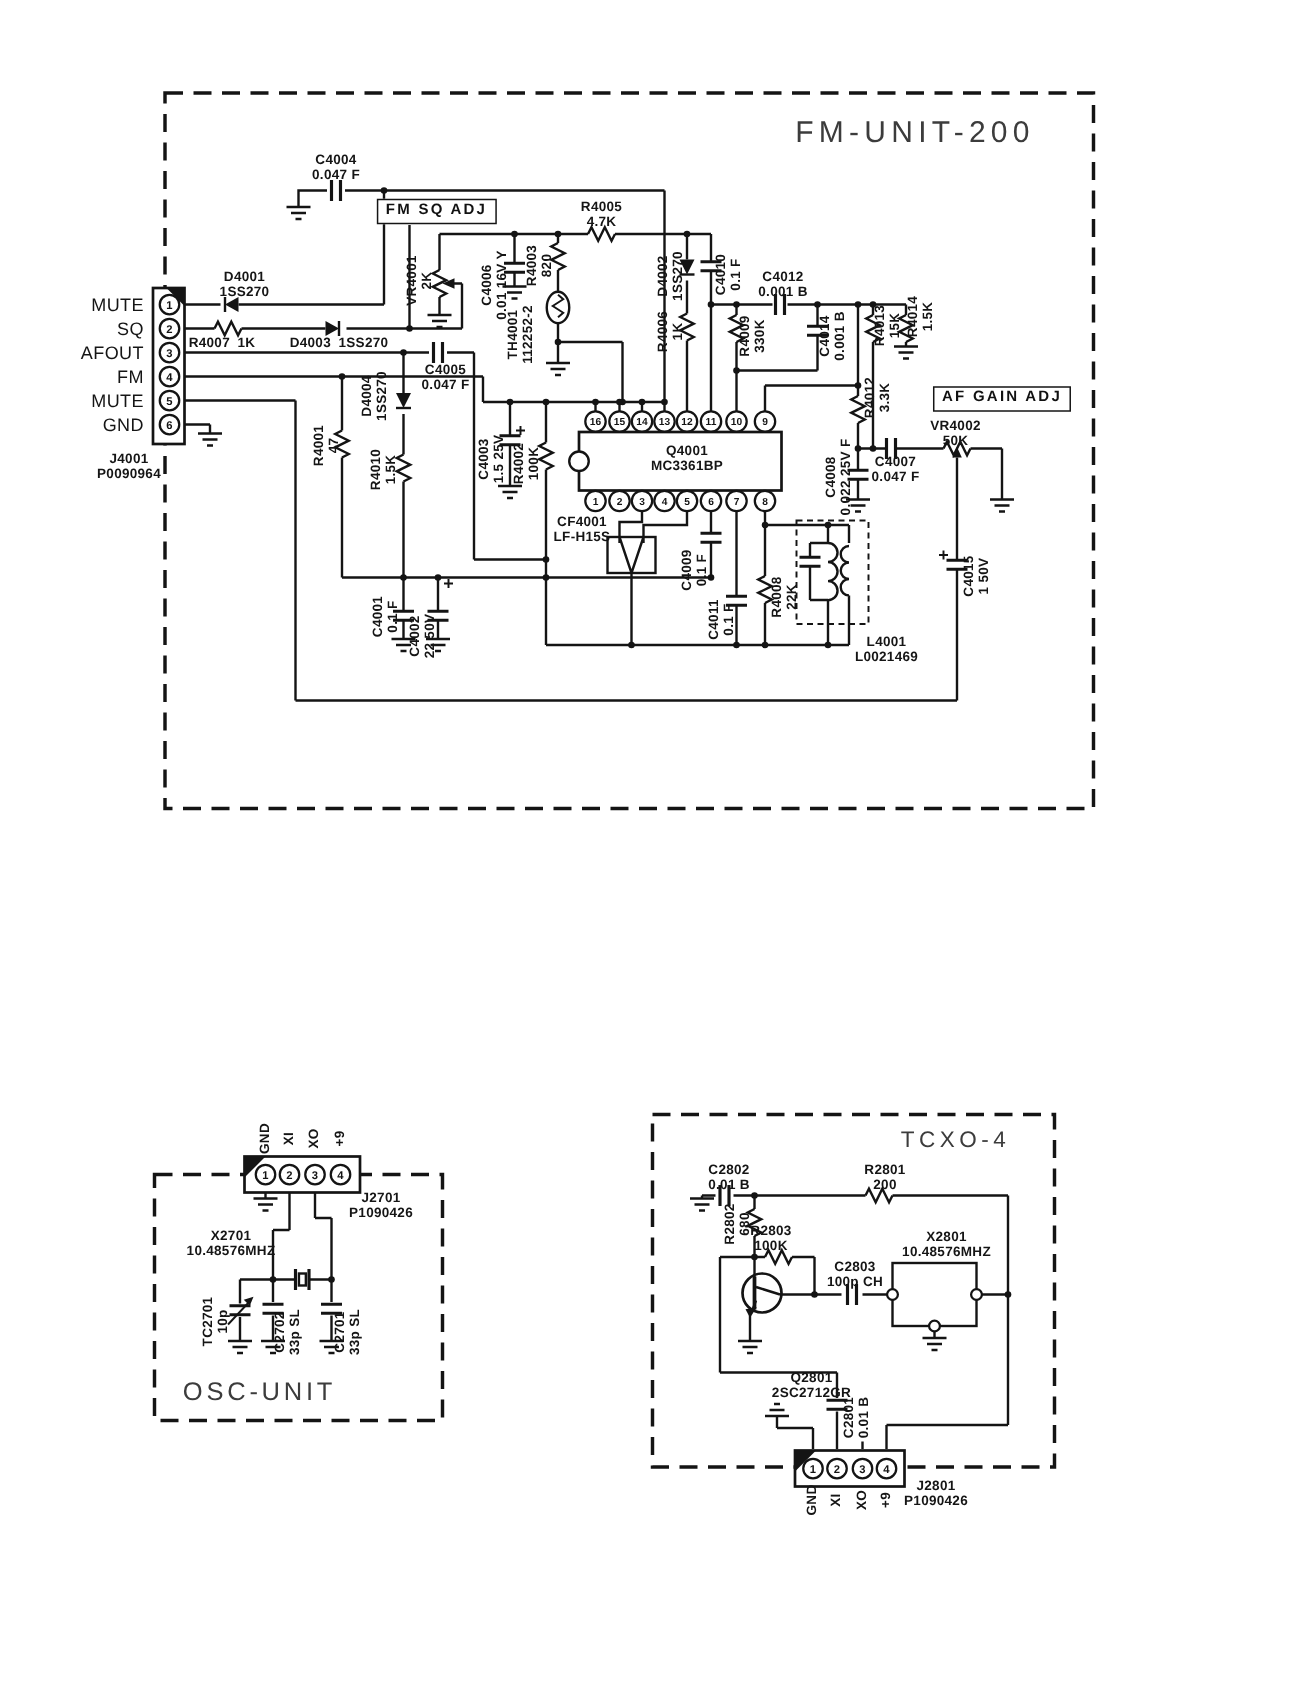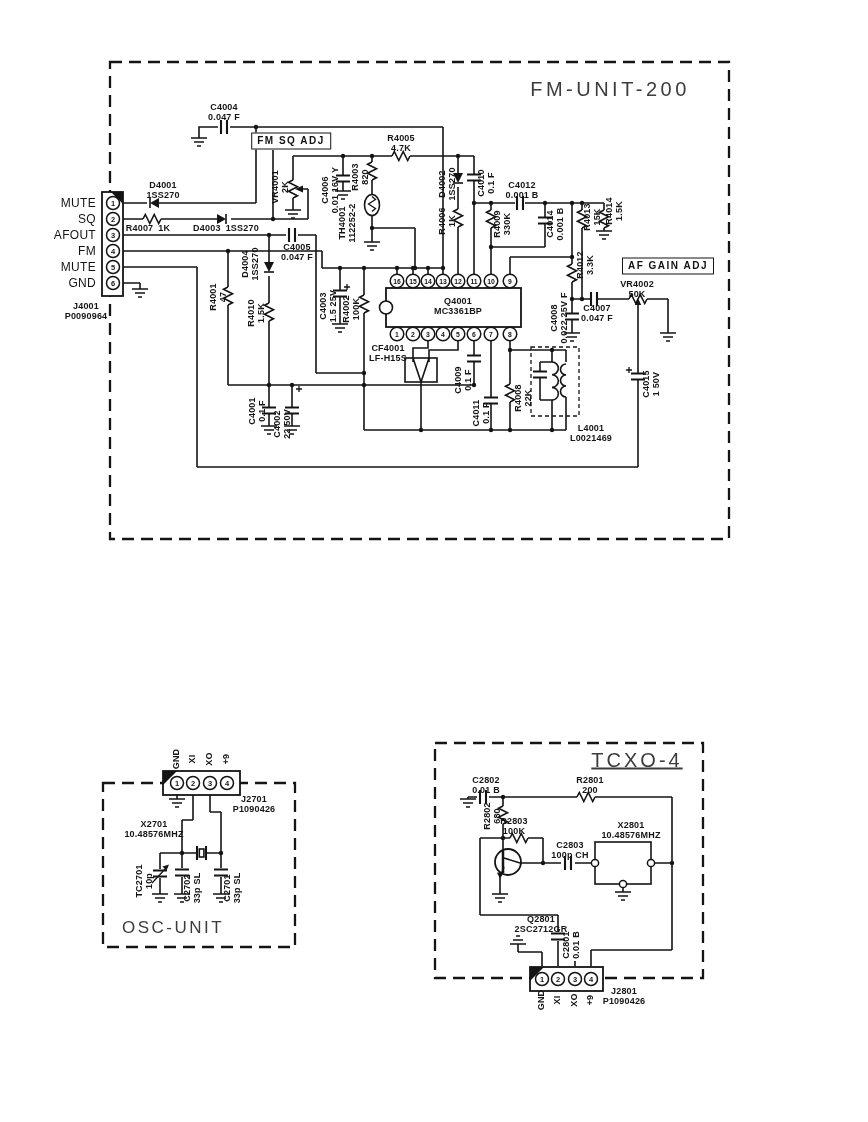--- a/index.html
+++ b/index.html
@@ -14,21 +14,21 @@
   .cl.one span{display:inline;}
   .cl.one span+span{margin-left:5px;}
   .pinlbl{position:absolute;font-weight:normal;font-size:12px;color:#151515;
       transform:translate(-100%,-50%);letter-spacing:.3px;white-space:nowrap;}
   .adj{position:absolute;transform:translate(-50%,-50%);border:1.8px solid #151515;background:#fff;
       padding:1px 5px 2px;font-weight:bold;font-size:10px;line-height:12px;letter-spacing:1.5px;
       color:#111;white-space:nowrap;}
   .utitle{position:absolute;transform:translate(-50%,-50%);font-weight:400;color:#3c3c3c;white-space:nowrap;}
   #t-fm{font-size:20px;letter-spacing:3.5px;}
   #t-osc{font-size:17px;letter-spacing:2.5px;}
-  #t-tcxo{font-size:20px;letter-spacing:3px;text-decoration:underline;}
+  #t-tcxo{font-size:15px;letter-spacing:3px;}
   .pn{font-family:"Liberation Sans",sans-serif;font-weight:bold;font-size:7.5px;}
   .pn2{font-size:6.8px;}
 </style>
 </head>
 <body>
 
 <div id="page">
 
 <svg id="schem" width="868" height="1122" viewBox="0 0 868 1122">
   <defs>

